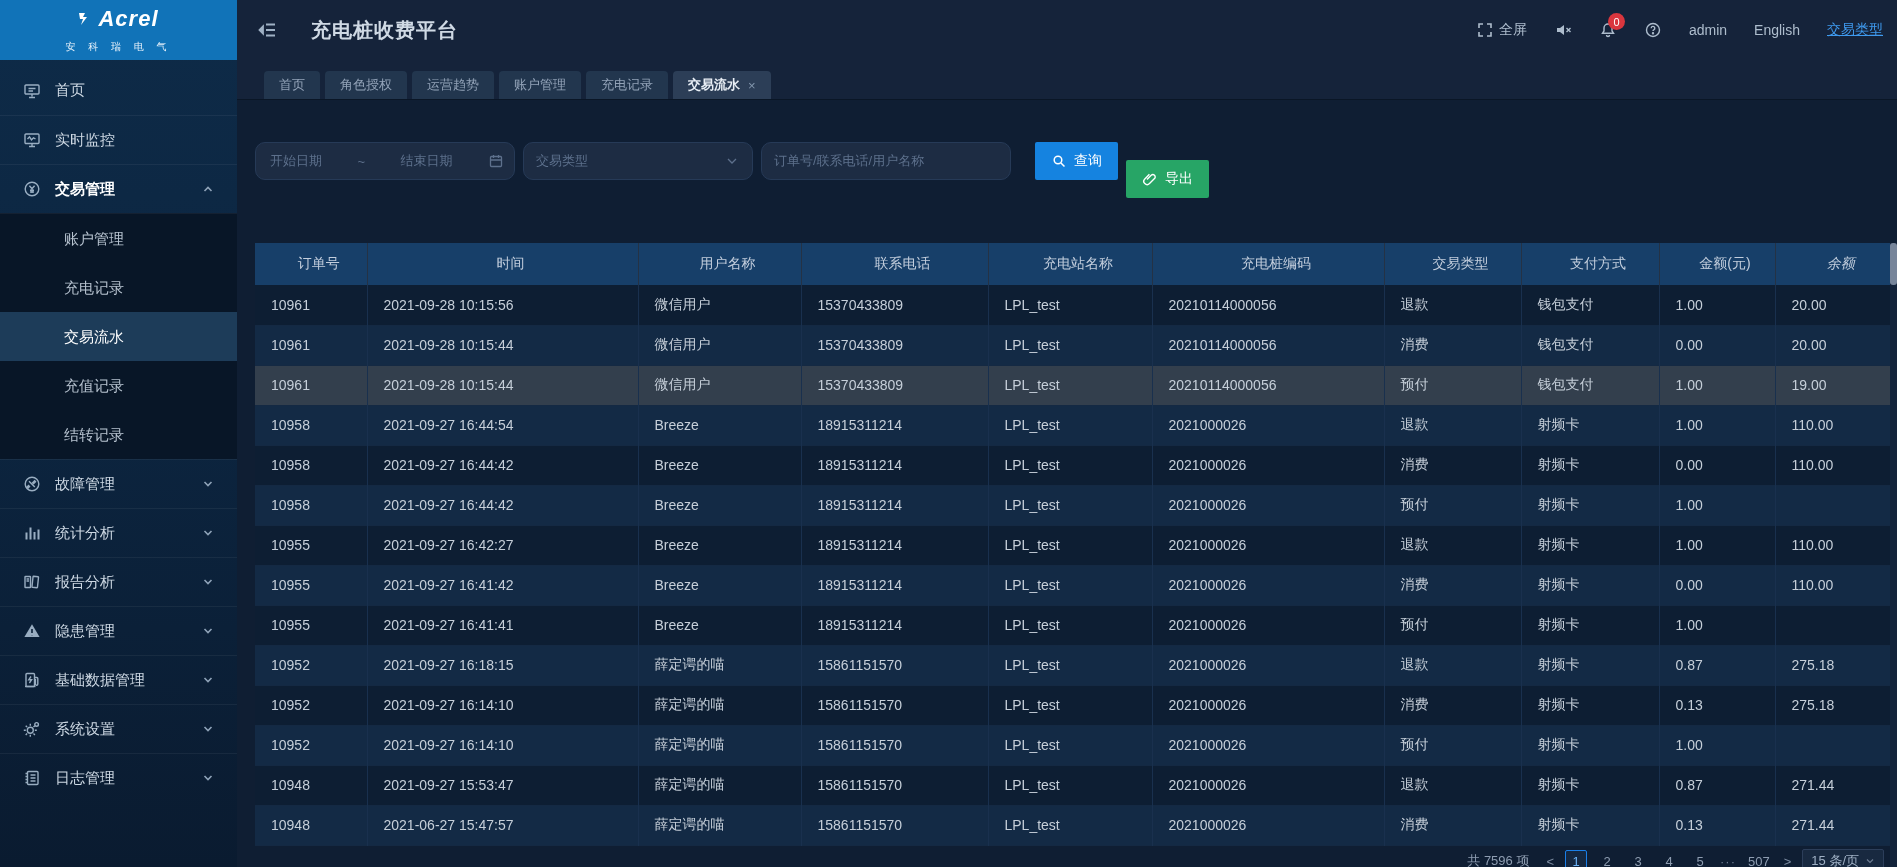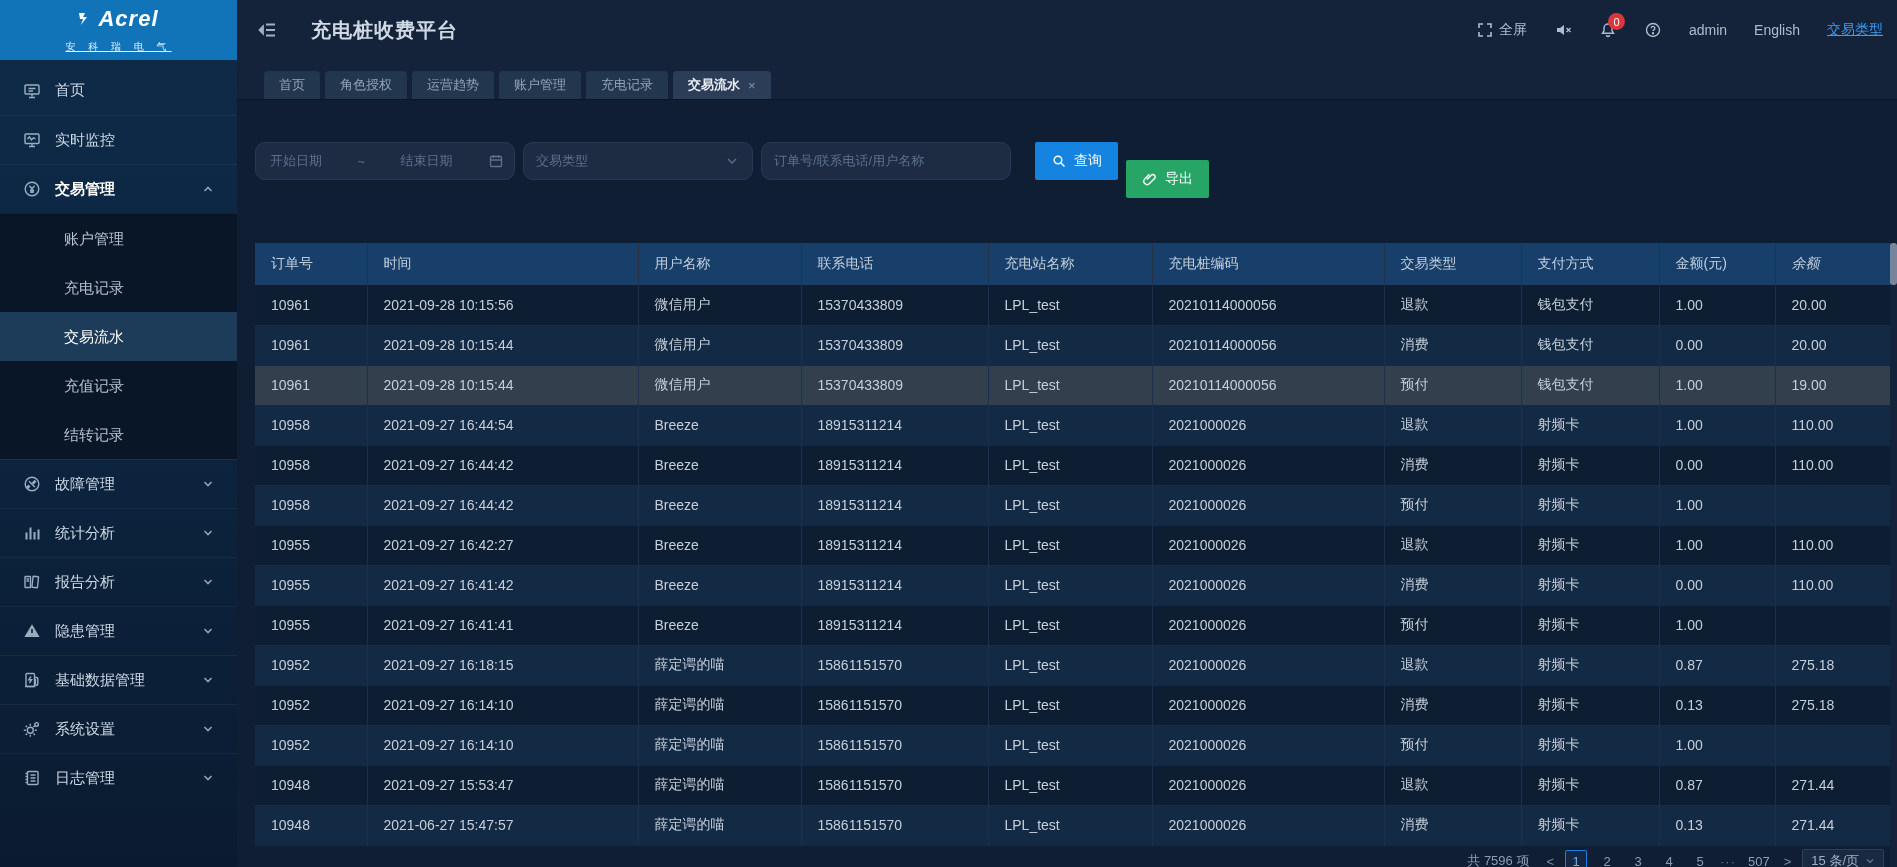--- a/index.html
+++ b/index.html
@@ -10,21 +10,21 @@
   }
   
   .sidebar { width:237px; min-width:237px; height:867px;
     background:linear-gradient(180deg,#0e2b48 0%,#0c2540 45%,#0a1b30 100%);
     display:flex; flex-direction:column; }
   .logo { height:60px; background:#1173b8; display:flex; flex-direction:column;
     align-items:center; justify-content:center; color:#fff; }
   .logo-row { display:flex; align-items:center; gap:4px; }
   .logo-mark { width:16px; height:16px; }
   .logo-text { font-size:22px; font-weight:bold; font-style:italic; letter-spacing:1px; }
-  .logo-sub { font-size:10px; letter-spacing:5px; margin-top:8px; color:#eaf3fb;text-decoration:underline; }
+  .logo-sub { font-size:10px; letter-spacing:5px; margin-top:8px; color:#eaf3fb; }
   .menu { flex:1; padding-top:6px; overflow:hidden; }
   .side-item { height:49px; display:flex; align-items:center; padding:0 22px;
     cursor:pointer; border-top:1px solid rgba(255,255,255,0.055); position:relative; }
   .side-item:first-child { border-top:none; }
   .sicon { width:20px; height:20px; margin-right:13px; flex:none; opacity:.9; }
   .sicon svg { width:20px; height:20px; display:block; }
   .slabel { font-size:15px; color:#cdd8e3; flex:1; white-space:nowrap; }
   .side-item.open .slabel { color:#ffffff; font-weight:bold; }
   .chev { width:14px; height:14px; color:#8fa3b8; }
   .chev svg { width:14px; height:14px; display:block; }
@@ -69,21 +69,21 @@
   .btn { height:38px; border:none; border-radius:2px; color:#fff; font-size:14px;
     display:flex; align-items:center; gap:7px; cursor:pointer; padding:0 16px;
     font-family:inherit; }
   .btn-search { background:#1583e0; margin-left:24px; }
   .btn-export { background:#27a566; margin-left:8px;margin-top:36px; }
   .btn .f-icon { color:#fff; }
   
   .tablewrap { margin-top:45px; position:relative; }
   table { border-collapse:collapse; table-layout:fixed; width:1635px; }
   thead th { height:42px; background:#173f69; color:#c3cedd; font-size:14px;
-    font-weight:normal; text-align:left; padding:0 0 0 16px;
+    font-weight:normal; text-align:center; padding:0 0 0 16px;
     border-right:1px solid rgba(255,255,255,0.09); white-space:nowrap; overflow:hidden; }
   thead th:last-child { border-right:none;font-style:italic; }
   tbody td { height:40px; font-size:14px; color:#c6cfd9; padding:0 0 0 16px;
     border-right:1px solid rgba(34,64,100,0.55); border-bottom:1px solid rgba(24,48,79,0.6);
     white-space:nowrap; overflow:hidden; }
   tbody td:last-child { border-right:none; }
   tbody tr:nth-child(odd) { background:#0d1e33; }
   tbody tr:nth-child(even) { background:#132a45; }
   tbody tr.hl { background:#333f4d; }
   .scrolltrack { position:absolute; right:-7px; top:0; width:7px; height:642px; background:#13233a; }

